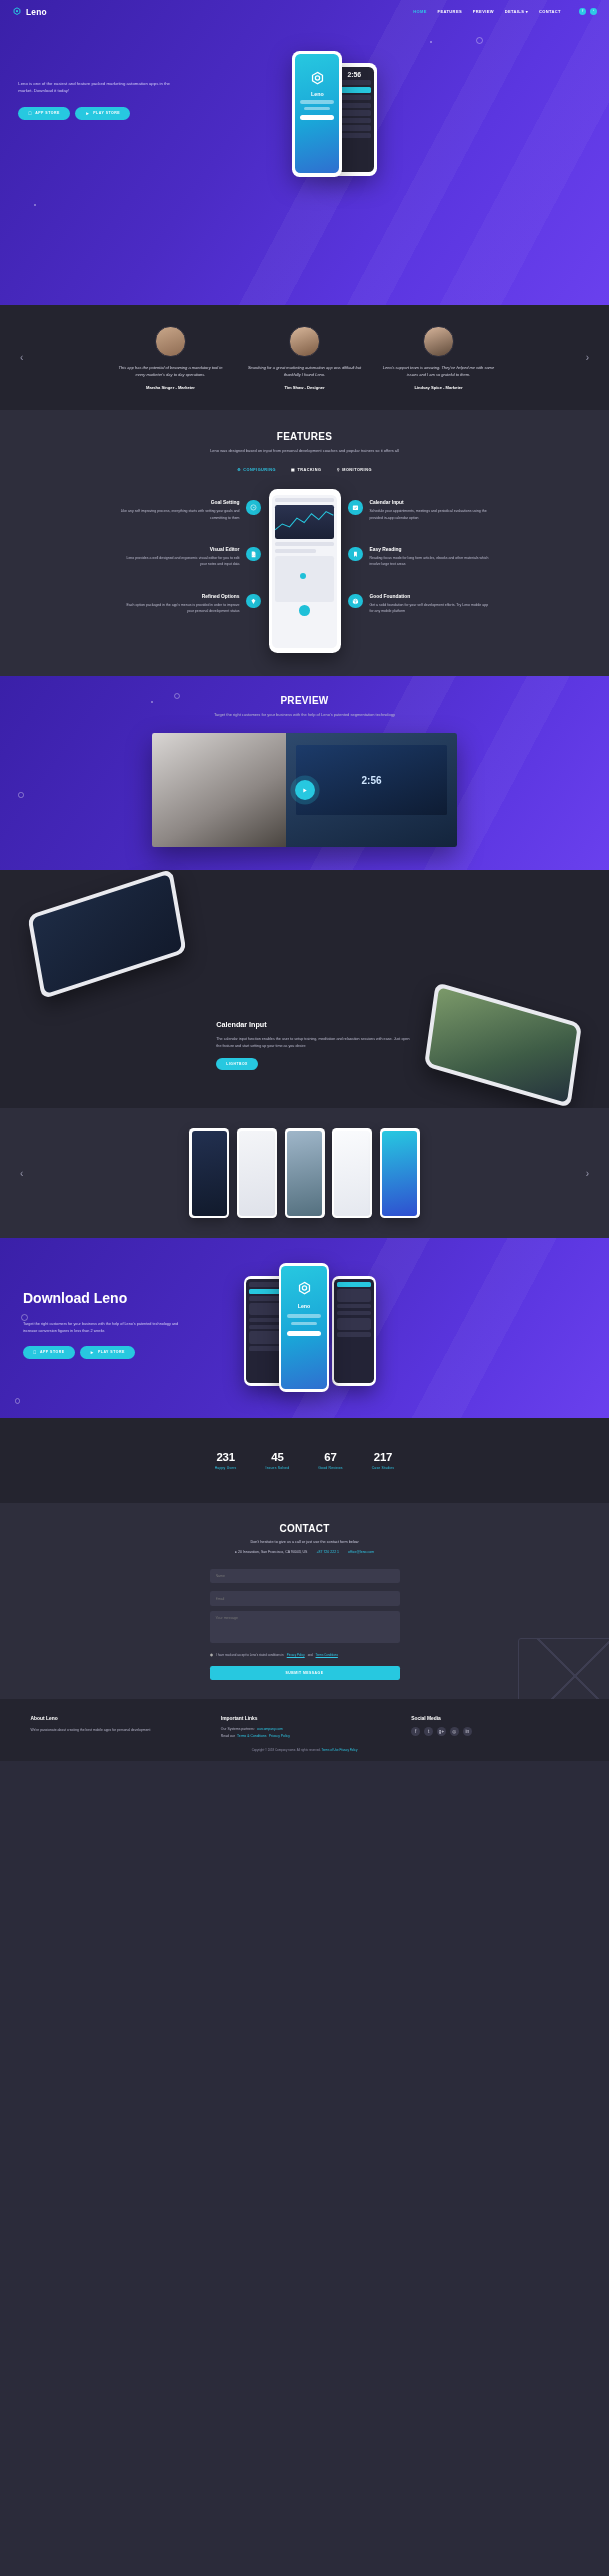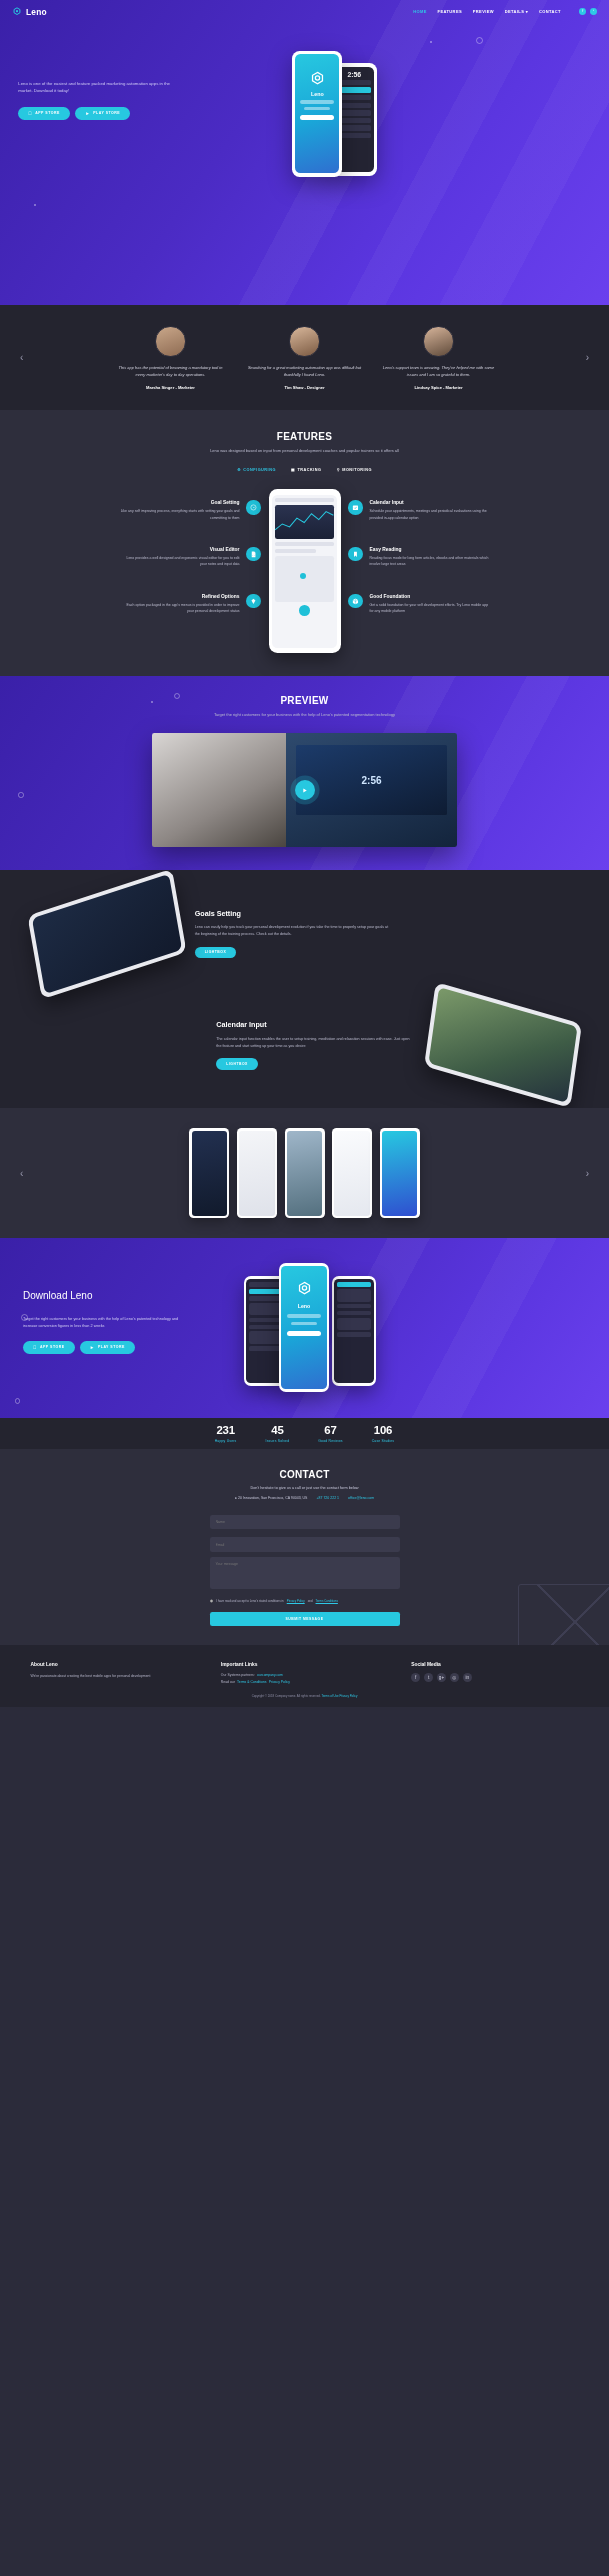--- a/index.html
+++ b/index.html
@@ -196,37 +196,37 @@
     background:linear-gradient(125deg,#3a20a8 0%,#4b2bc4 45%,#5b36e0 75%,#6a40ee 100%);
   }
   .download:before{
     content:""; position:absolute; inset:0;
     background:
       linear-gradient(118deg, transparent 55%, rgba(255,255,255,.045) 55%, rgba(255,255,255,.045) 61%, transparent 61%),
       linear-gradient(118deg, transparent 72%, rgba(255,255,255,.04) 72%, rgba(255,255,255,.04) 79%, transparent 79%);
   }
   .dl-inner{ position:relative; z-index:2; display:flex; padding:0 23px; }
   .dl-copy{ width:221px; padding-top:29px; }
-  .dl-h{ font-size:10px; font-weight:400; margin-bottom:15px; }
+  .dl-h{ font-size:14px; font-weight:700; margin-bottom:15px; }
   .dl-p{ font-size:3.8px; line-height:1.85; color:#d2cdf4; width:164px; }
   .dl-btns{ display:flex; gap:5.3px; margin-top:10.7px; }
   .dl-phones{ position:relative; flex:1; height:137px; }
   .dlp{ position:absolute; background:#fff; border-radius:6.9px; box-shadow:0 7.6px 20px rgba(0,0,0,.38); padding:3px 2.3px;}
   .dlp.l{ left:0; top:15.2px; width:44px;height:110px; z-index:2;}
   .dlp.c{ left:35px; top:1.5px; width:50px;height:129px; z-index:3;}
   .dlp.r{ left:88px; top:15.2px; width:44px;height:110px; z-index:2;}
   .dls{ height:100%;border-radius:4.6px; padding:3px 2.3px; display:flex;flex-direction:column;gap:2.3px;}
   .dls.dark{ background:#232336; }
   .dls.cyan{ background:linear-gradient(165deg,#27c8e0,#1aa6d8 55%,#2f6fd0); align-items:center; padding-top:15.2px;}
   .dls .rw{ height:4.6px;border-radius:1.5px;background:#34344c; }
   .dls .rw.a{ background:#27c8e0; }
   .dls .tile{ height:12.2px;border-radius:2.3px;background:#34344c; }
 
   
-  .stats{ background:#24242f; padding:6px 0; display:flex; justify-content:center; gap:29px; }
+  .stats{ background:#24242f; padding:33px 0; display:flex; justify-content:center; gap:29px; }
   .stat{ text-align:center; }
   .stat-n{ font-size:11.4px; font-weight:800; letter-spacing:-0.2px; }
   .stat-l{ font-size:3.4px; color:#2ec8e6; margin-top:2.3px; letter-spacing:0.2px; }
 
   
   .contact{ background:#2e2e3c; padding:20px 0 18.3px; position:relative; overflow:hidden;}
   .c-lead{ text-align:center; font-size:3.8px; color:#c7c7da; margin-top:6.1px; }
   .c-meta{ display:flex; justify-content:center; gap:9.1px; margin-top:6.1px; font-size:3.5px; color:#c7c7da; }
   .c-meta a{ color:#2ec8e6; text-decoration:none; }
   .c-form{ width:190px; margin:12.2px auto 0; position:relative; z-index:3;}
@@ -502,25 +502,20 @@
       </div>
     </div>
   </section>
 
   <section class="details">
     <div class="det-row">
       <div class="iso-phone">
         <div class="iso-body">
             <div class="iso-screen"></div>
           </div>
-      </div>
-      <div class="det-copy">
-        <div class="det-h">Goals Setting</div>
-        <div class="det-p">Leno can easily help you track your personal development evolution if you take the time to properly setup your goals at the beginning of the training process. Check out the details.</div>
-        <button class="btn-lb">LIGHTBOX</button>
       </div>
     </div>
     <div class="det-row rev" style="margin-top:27.4px">
       <div class="iso-phone">
         <div class="iso-body" style="transform:rotate(16deg) skewX(8deg)">
             <div class="iso-screen photo"></div>
           </div>
       </div>
       <div class="det-copy">
         <div class="det-h">Calendar Input</div>
@@ -616,21 +611,21 @@
     </div>
     <div class="stat">
       <div class="stat-n">45</div>
       <div class="stat-l">Issues Solved</div>
     </div>
     <div class="stat">
       <div class="stat-n">67</div>
       <div class="stat-l">Good Reviews</div>
     </div>
     <div class="stat">
-      <div class="stat-n">106</div>
+      <div class="stat-n">217</div>
       <div class="stat-l">Case Studies</div>
     </div>
   </section>
 
   <section class="contact">
     <div class="envelope"></div>
     <h2 class="sec-title">CONTACT</h2>
     <p class="c-lead">Don't hesitate to give us a call or just use the contact form below</p>
     <div class="c-meta">
       <span>

